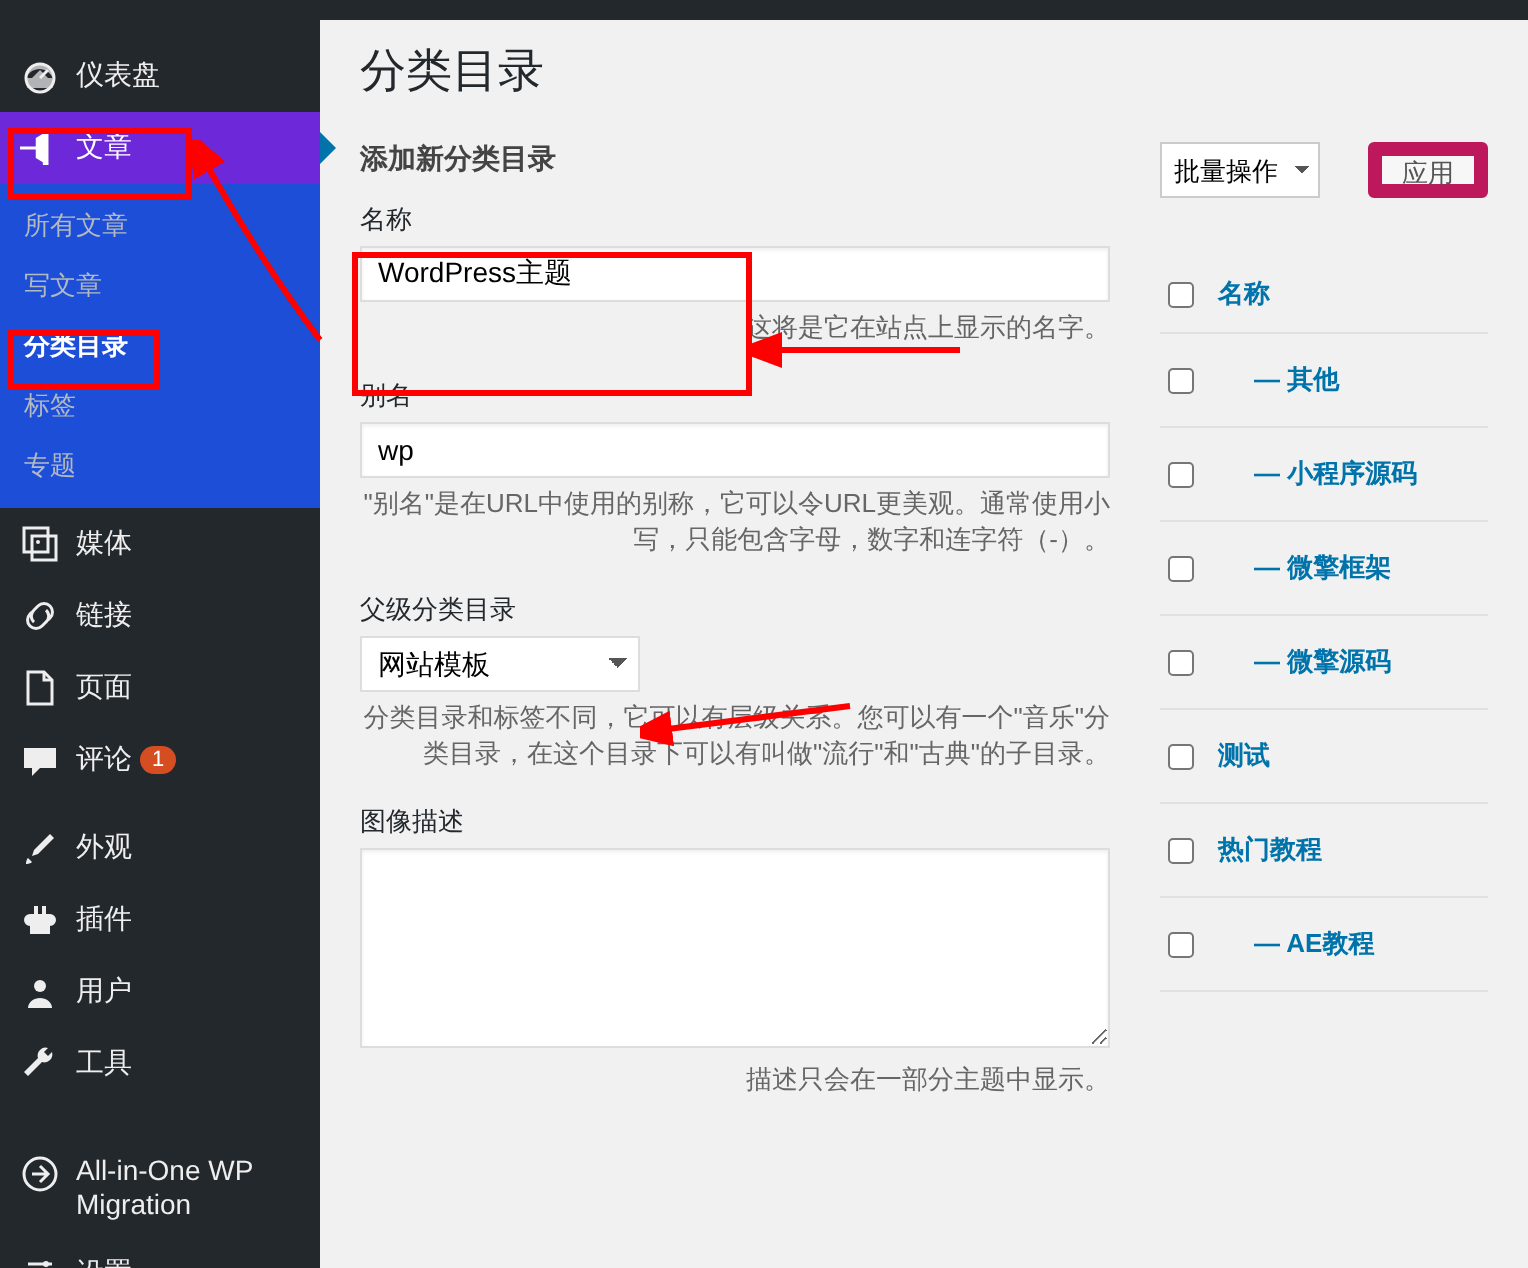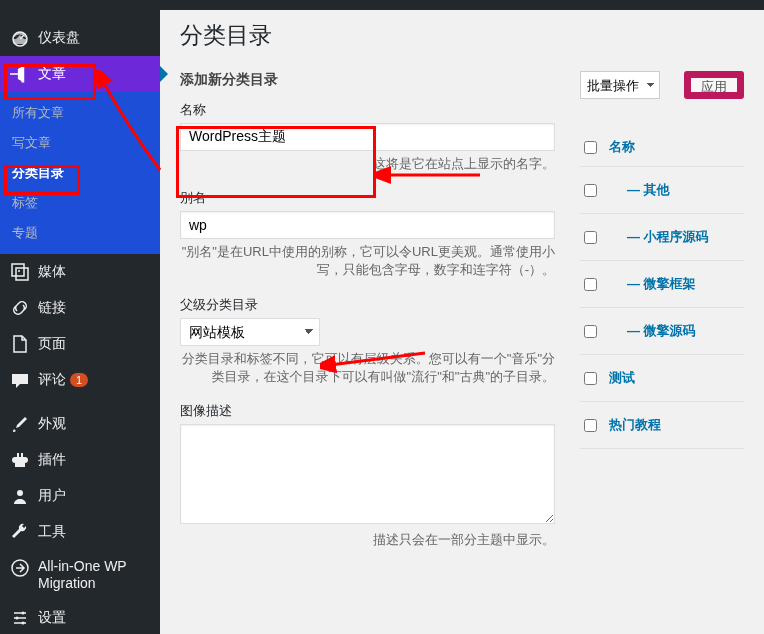--- a/index.html
+++ b/index.html
@@ -155,21 +155,21 @@
       <span>用户</span>
     </div>
     <div class="menu-item">
       <span class="icon">
           <svg class="dashicon" width="20" height="20" viewBox="0 0 20 20">
             <path d="M16 4a4 4 0 0 1-5 5l-7 7-2-2 7-7a4 4 0 0 1 5-5l-2 2 2 2 2-2z"></path>
           </svg>
         </span>
       <span>工具</span>
     </div>
-    <div class="menu-item" style="align-items:flex-start;">
+    <div class="menu-item" style="align-items:flex-start;margin-top:19px;">
       <span class="icon">
           <svg class="dashicon" width="20" height="20" viewBox="0 0 20 20">
             <circle cx="10" cy="10" r="8" fill="none" stroke="currentColor" stroke-width="1.5"></circle>
             <path d="M6 10h8M10 6l4 4-4 4" fill="none" stroke="currentColor" stroke-width="1.5"></path>
           </svg>
         </span>
       <span style="line-height:1.2;">All-in-One WP Migration</span>
     </div>
     <div class="menu-item">
       <span class="icon">
@@ -249,20 +249,24 @@
                 <input type="checkbox" style="">
                 <a class="cat-name indent">— 微擎源码</a>
               </div>
               <div class="cat-row">
                 <input type="checkbox" style="">
                 <a class="cat-name">测试</a>
               </div>
               <div class="cat-row">
                 <input type="checkbox" style="">
                 <a class="cat-name">热门教程</a>
+              </div>
+              <div class="cat-row">
+                <input type="checkbox" style="">
+                <a class="cat-name indent">— AE教程</a>
               </div>
             </div>
         </div>
       </div>
     </div>
   </div>
 
   <div class="hl hl1"></div>
   <div class="hl hl2"></div>
   <div class="hl hl3"></div>

